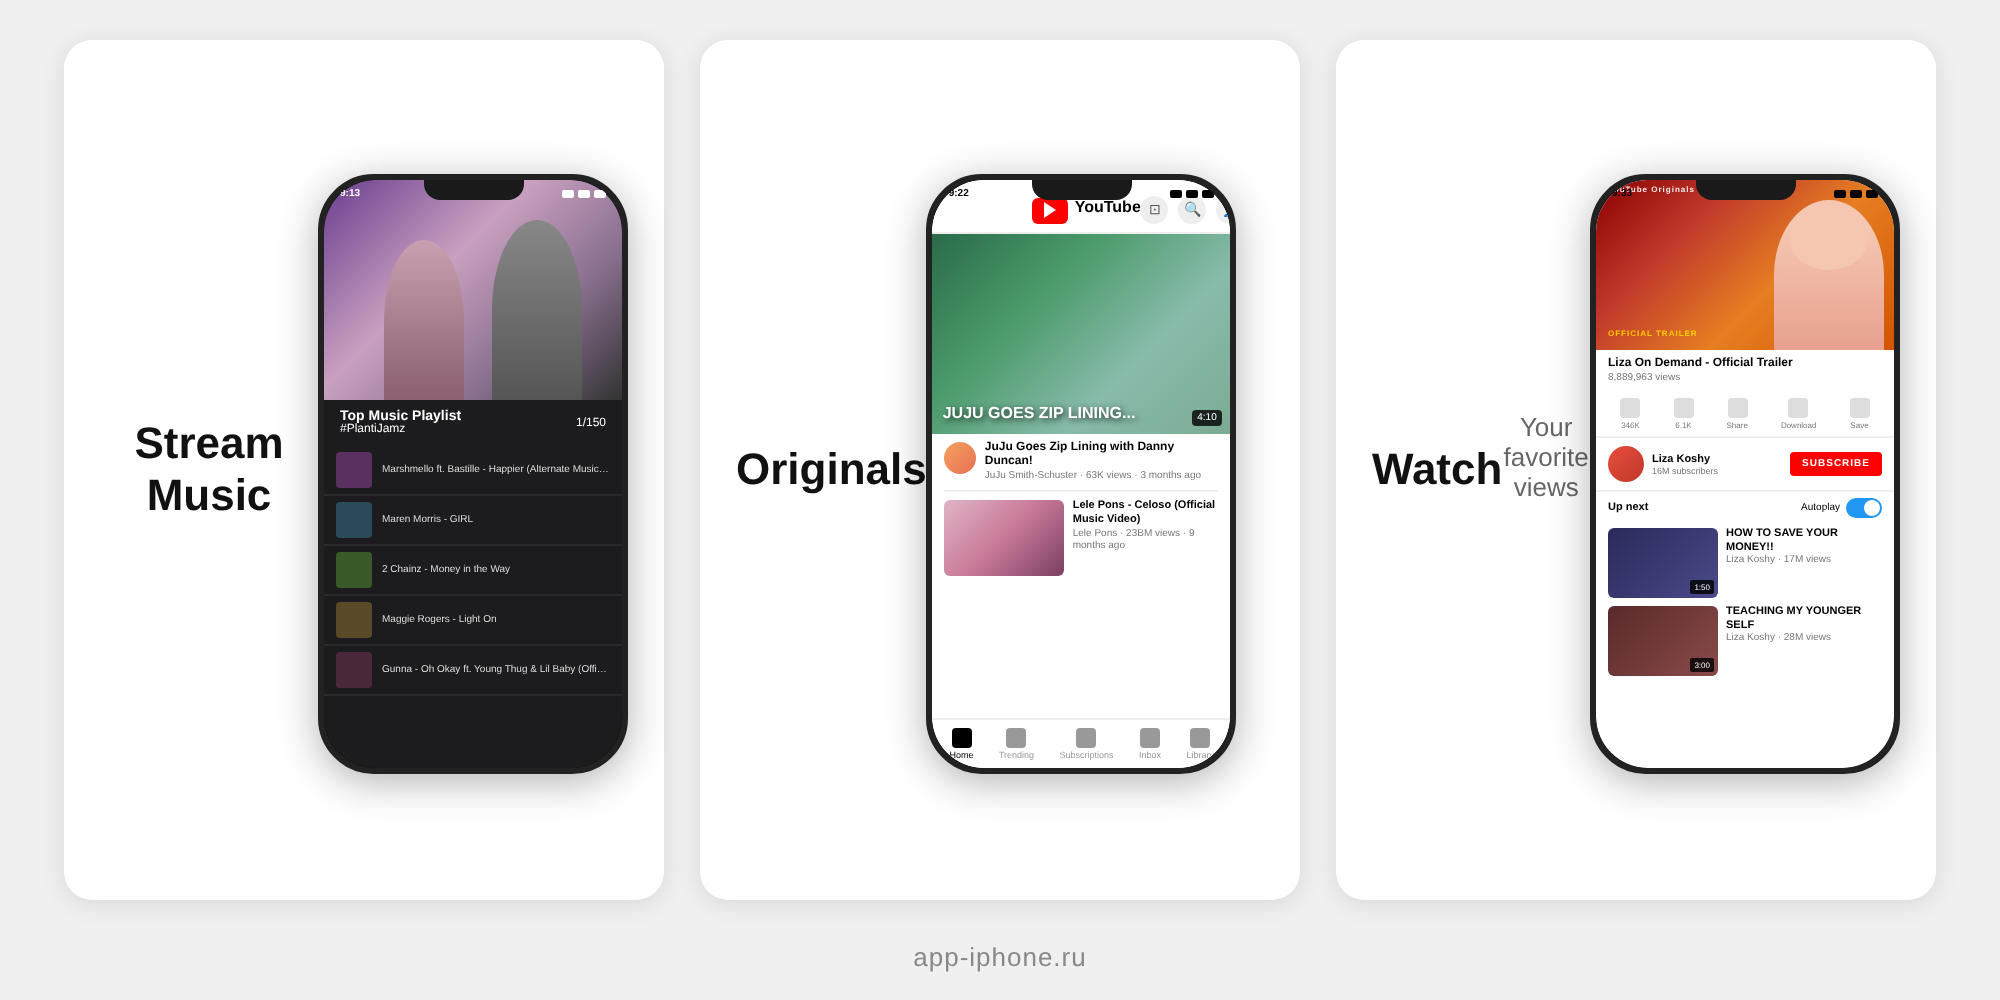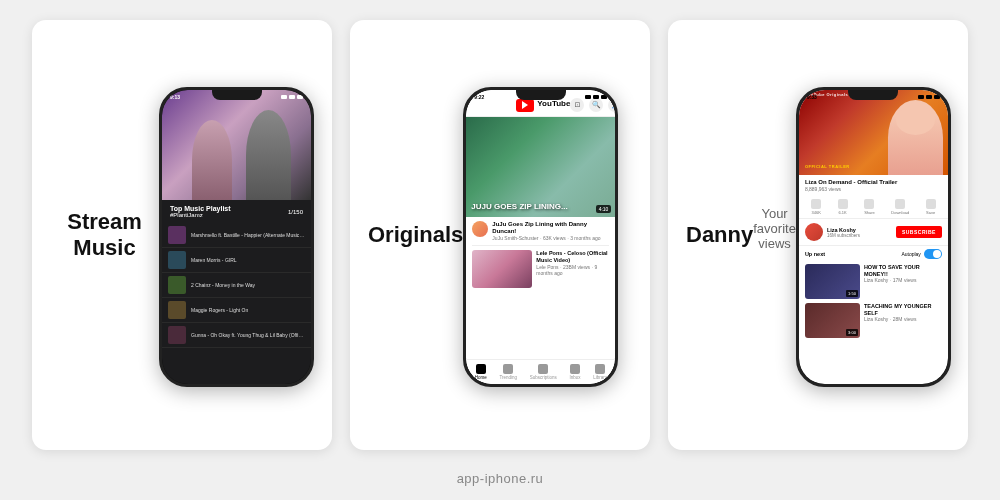--- a/index.html
+++ b/index.html
@@ -698,21 +698,21 @@
               <div class="yt-nav-icon"></div>
               <span class="yt-nav-label">Library</span>
             </div>
           </div>
         </div>
       </div>
     </div>
   </div>
 
   <div class="card">
-    <div class="card-title">Danny</div>
+    <div class="card-title">Watch</div>
     <div class="card-subtitle">Your favorite views</div>
     <div class="phone">
       <div class="phone-notch"></div>
       <div class="phone-screen">
         <div class="watch-screen">
           <div class="status-bar">
             <span class="status-time dark">9:33</span>
             <div class="status-icons">
               <div class="status-bar-icon dark"></div>
               <div class="status-bar-icon dark"></div>

